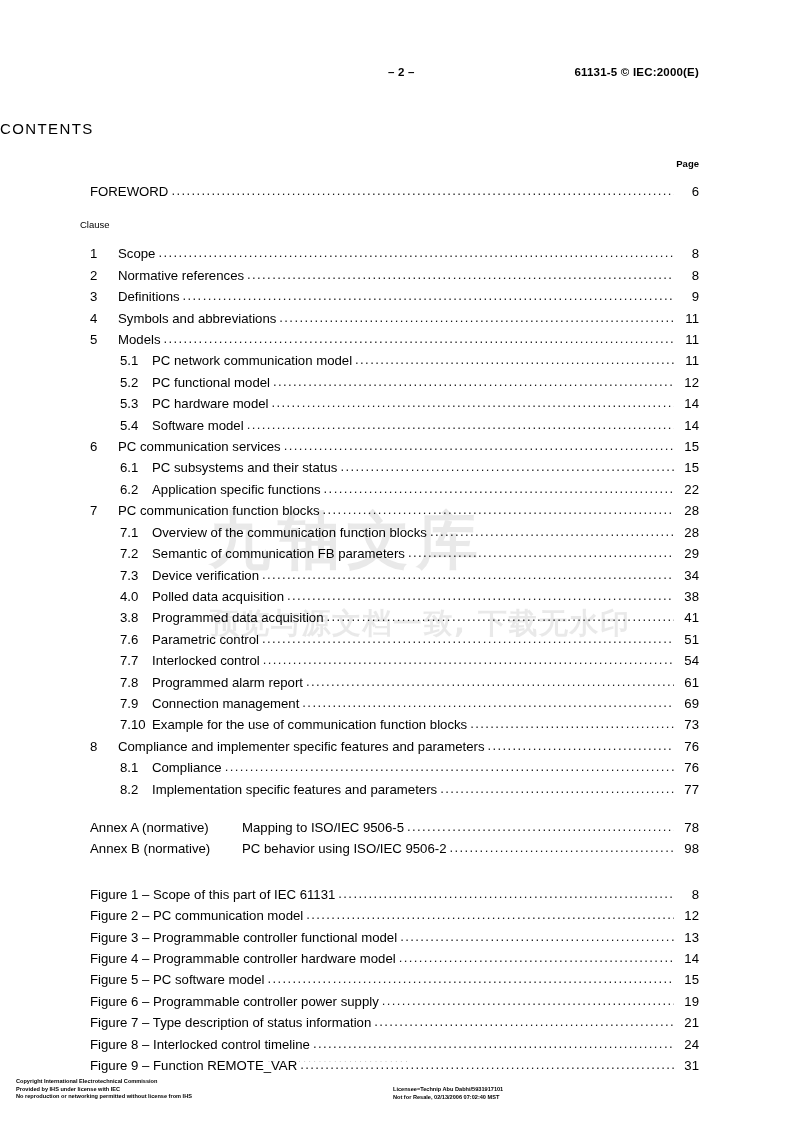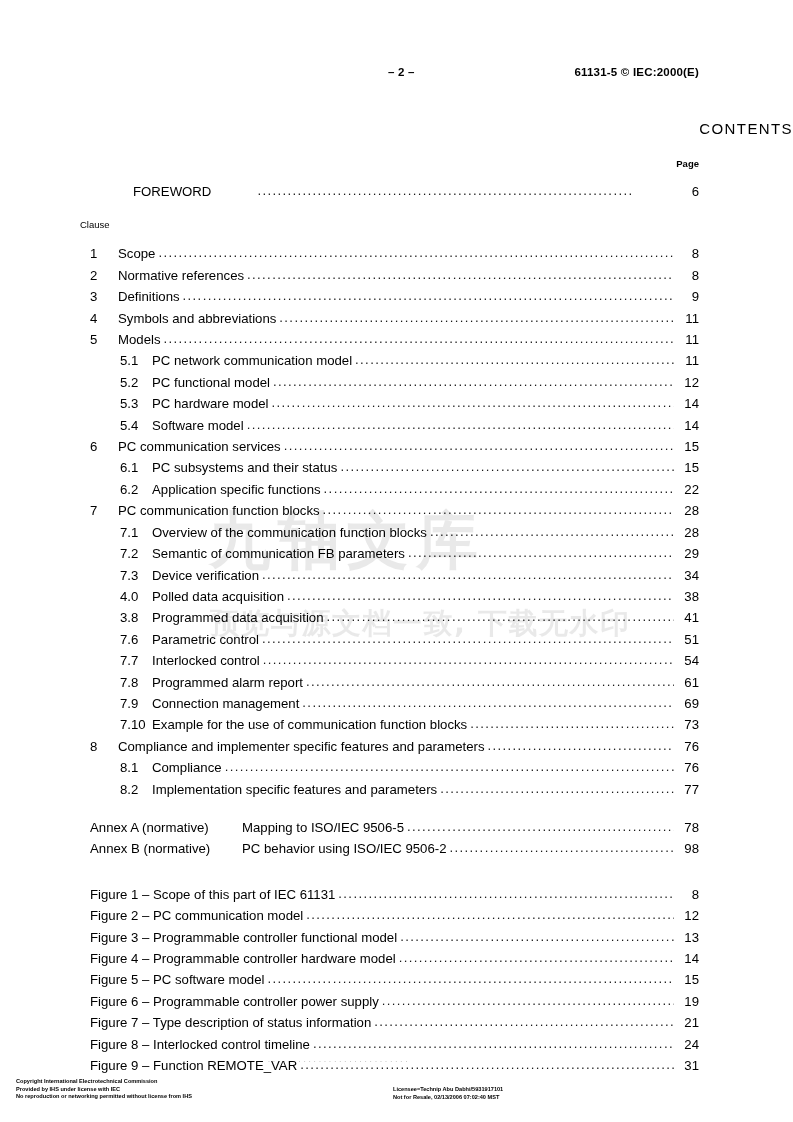--- a/index.html
+++ b/index.html
@@ -41,21 +41,21 @@
     top: 0;
     white-space: nowrap;
   }
 
   
   .contents-title {
     position: absolute;
     top: 120px;
     left: 0;
     width: 793px;
-    text-align: right;
+    text-align: left;
     font-size: 15px;
     letter-spacing: 1.4px;
   }
 
   
   .page-label {
     position: absolute;
     top: 158px;
     right: 94px;
     font-size: 9.5px;
@@ -81,21 +81,20 @@
   .toc-row {
     display: flex;
     align-items: baseline;
     font-size: 13.2px;
     line-height: 21.4px;
     white-space: nowrap;
   }
   .toc-row.lvl0 { }
   .toc-row.foreword {
     margin-bottom: 0;
-    gap: 43px;
   }
   .toc-row .num {
     flex: 0 0 auto;
     text-align: left;
   }
   .toc-row .label {
     flex: 0 0 auto;
     padding-right: 3px;
   }
   .toc-row .leader {

